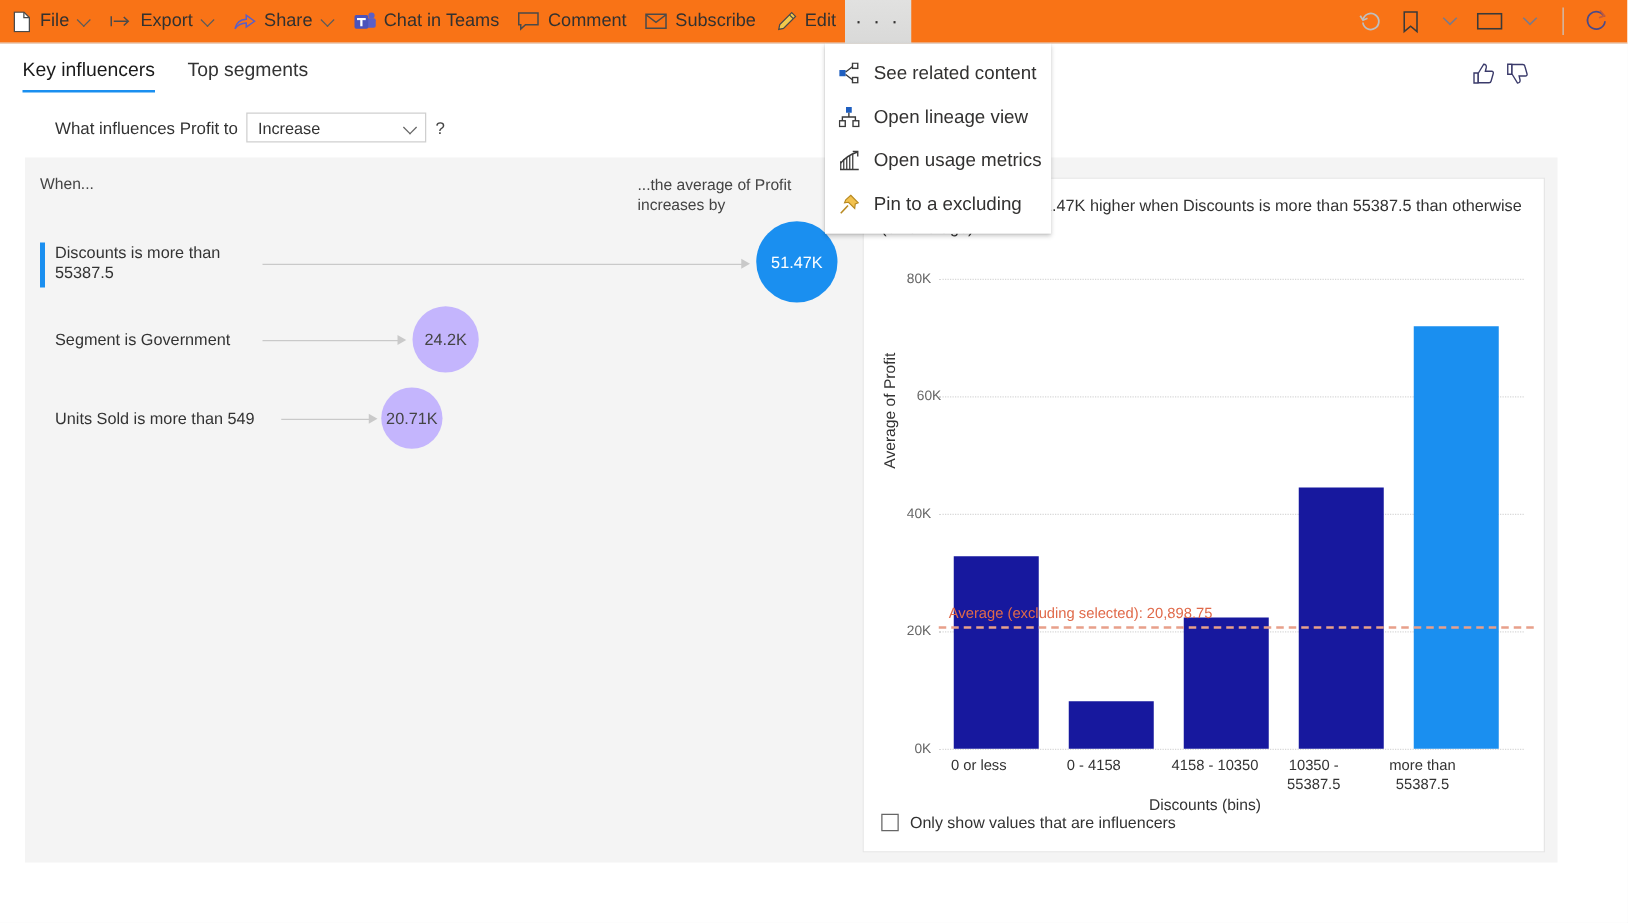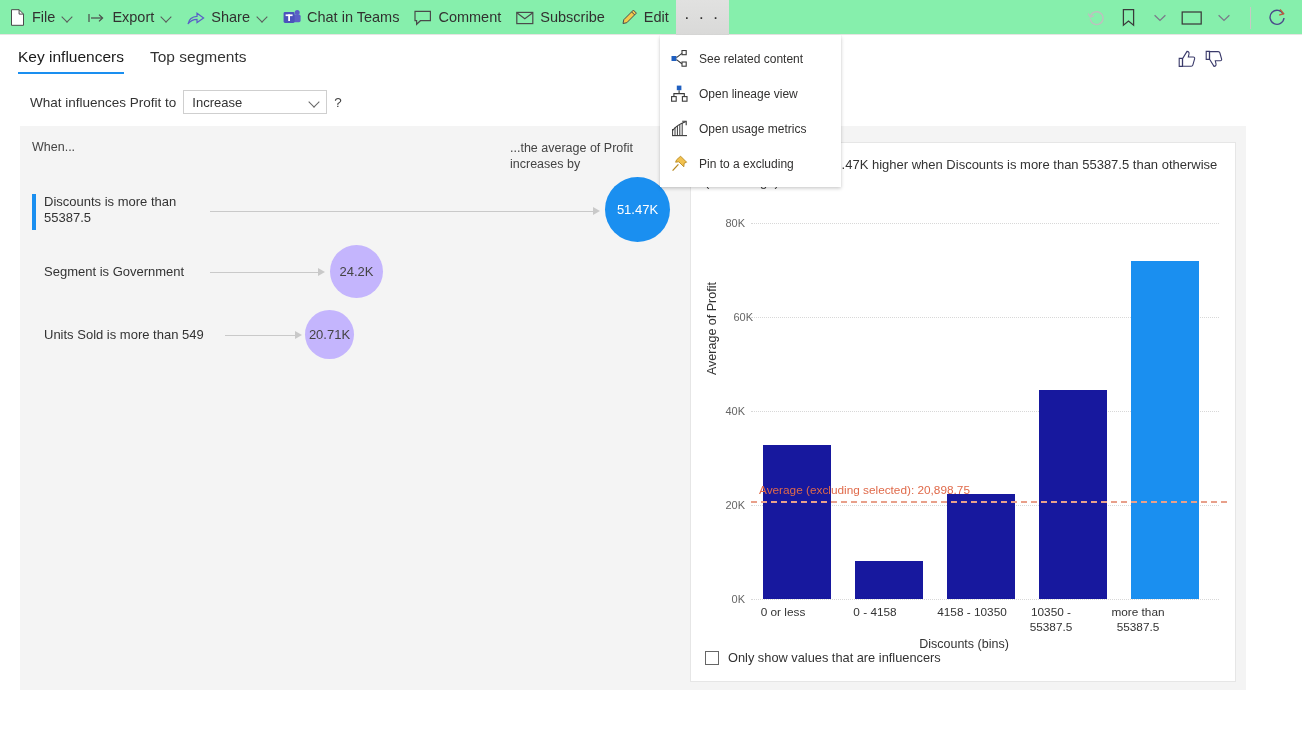--- a/index.html
+++ b/index.html
@@ -7,23 +7,23 @@
     width: 1302px; height: 738px;
     font-family: "Liberation Sans", sans-serif;
     background: #ffffff;
     overflow: hidden;
   }
   #root { position: relative; width: 1302px; height: 738px; background: #fff; }
 
   
   .toolbar {
     position: absolute; left: 0; top: 0; width: 1302px; height: 35px;
-    background: #86efac;
+    background: #f97316;
     border-bottom: 1px solid #e6e4e2;
-    display: flex; align-items: flex-start;
+    display: flex; align-items: center;
   }
   .tb-item {
     display: flex; align-items: center; height: 35px;
     padding: 0 7px 0 8px; gap: 6px;
     font-size: 14.5px; color: #323130; white-space: nowrap;
     cursor: default;
   }
   .tb-label { font-size: 14.5px; color: #323130; line-height: 1; }
   .tb-chev { display: inline-block; width: 10px; height: 10px; position: relative; margin-left: 2px; }
   .tb-chev::after {
@@ -44,30 +44,30 @@
 
   
   .menu {
     position: absolute; left: 660px; top: 35px; width: 181px; height: 152px;
     background: #ffffff;
     box-shadow: 0 1.6px 3.6px rgba(0,0,0,.22), 0 0.3px 0.9px rgba(0,0,0,.18);
     z-index: 40; padding: 6px 0;
   }
   .menu-item {
     display: flex; align-items: center; height: 35px; padding: 0 10px 0 11px; gap: 11px;
-    font-size: 12px; color: #323130; white-space: nowrap;
+    font-size: 15px; color: #323130; white-space: nowrap;
   }
   .menu-icon { width: 17px; height: 17px; display: inline-flex; align-items: center; justify-content: center; }
 
   
   .tabs { position: absolute; left: 18px; top: 48px; display: flex; gap: 26px; }
   .tab { font-size: 15.5px; color: #333; padding-bottom: 6px; position: relative; }
   .tab.active { color: #1a1a1a; border-bottom: 2.5px solid #1a8ff0; }
 
-  .question-row { position: absolute; left: 30px; top: 90px; display: flex; align-items: center; gap: 7px; text-align: center; }
+  .question-row { position: absolute; left: 44px; top: 90px; display: flex; align-items: center; gap: 7px; text-align: center; }
   .q-label { font-size: 13.5px; color: #333; }
   .q-select {
     width: 144px; height: 24px; border: 1px solid #cfcfcf; background: #fff;
     display: flex; align-items: center; justify-content: space-between;
     padding: 0 7px 0 8px; font-size: 13px; color: #333;
   }
   .q-select .chev { width: 9px; height: 9px; position: relative; }
   .q-select .chev::after {
     content: ""; position: absolute; left: 0; top: 0; width: 7px; height: 7px;
     border-right: 1.2px solid #666; border-bottom: 1.2px solid #666; transform: rotate(45deg);

